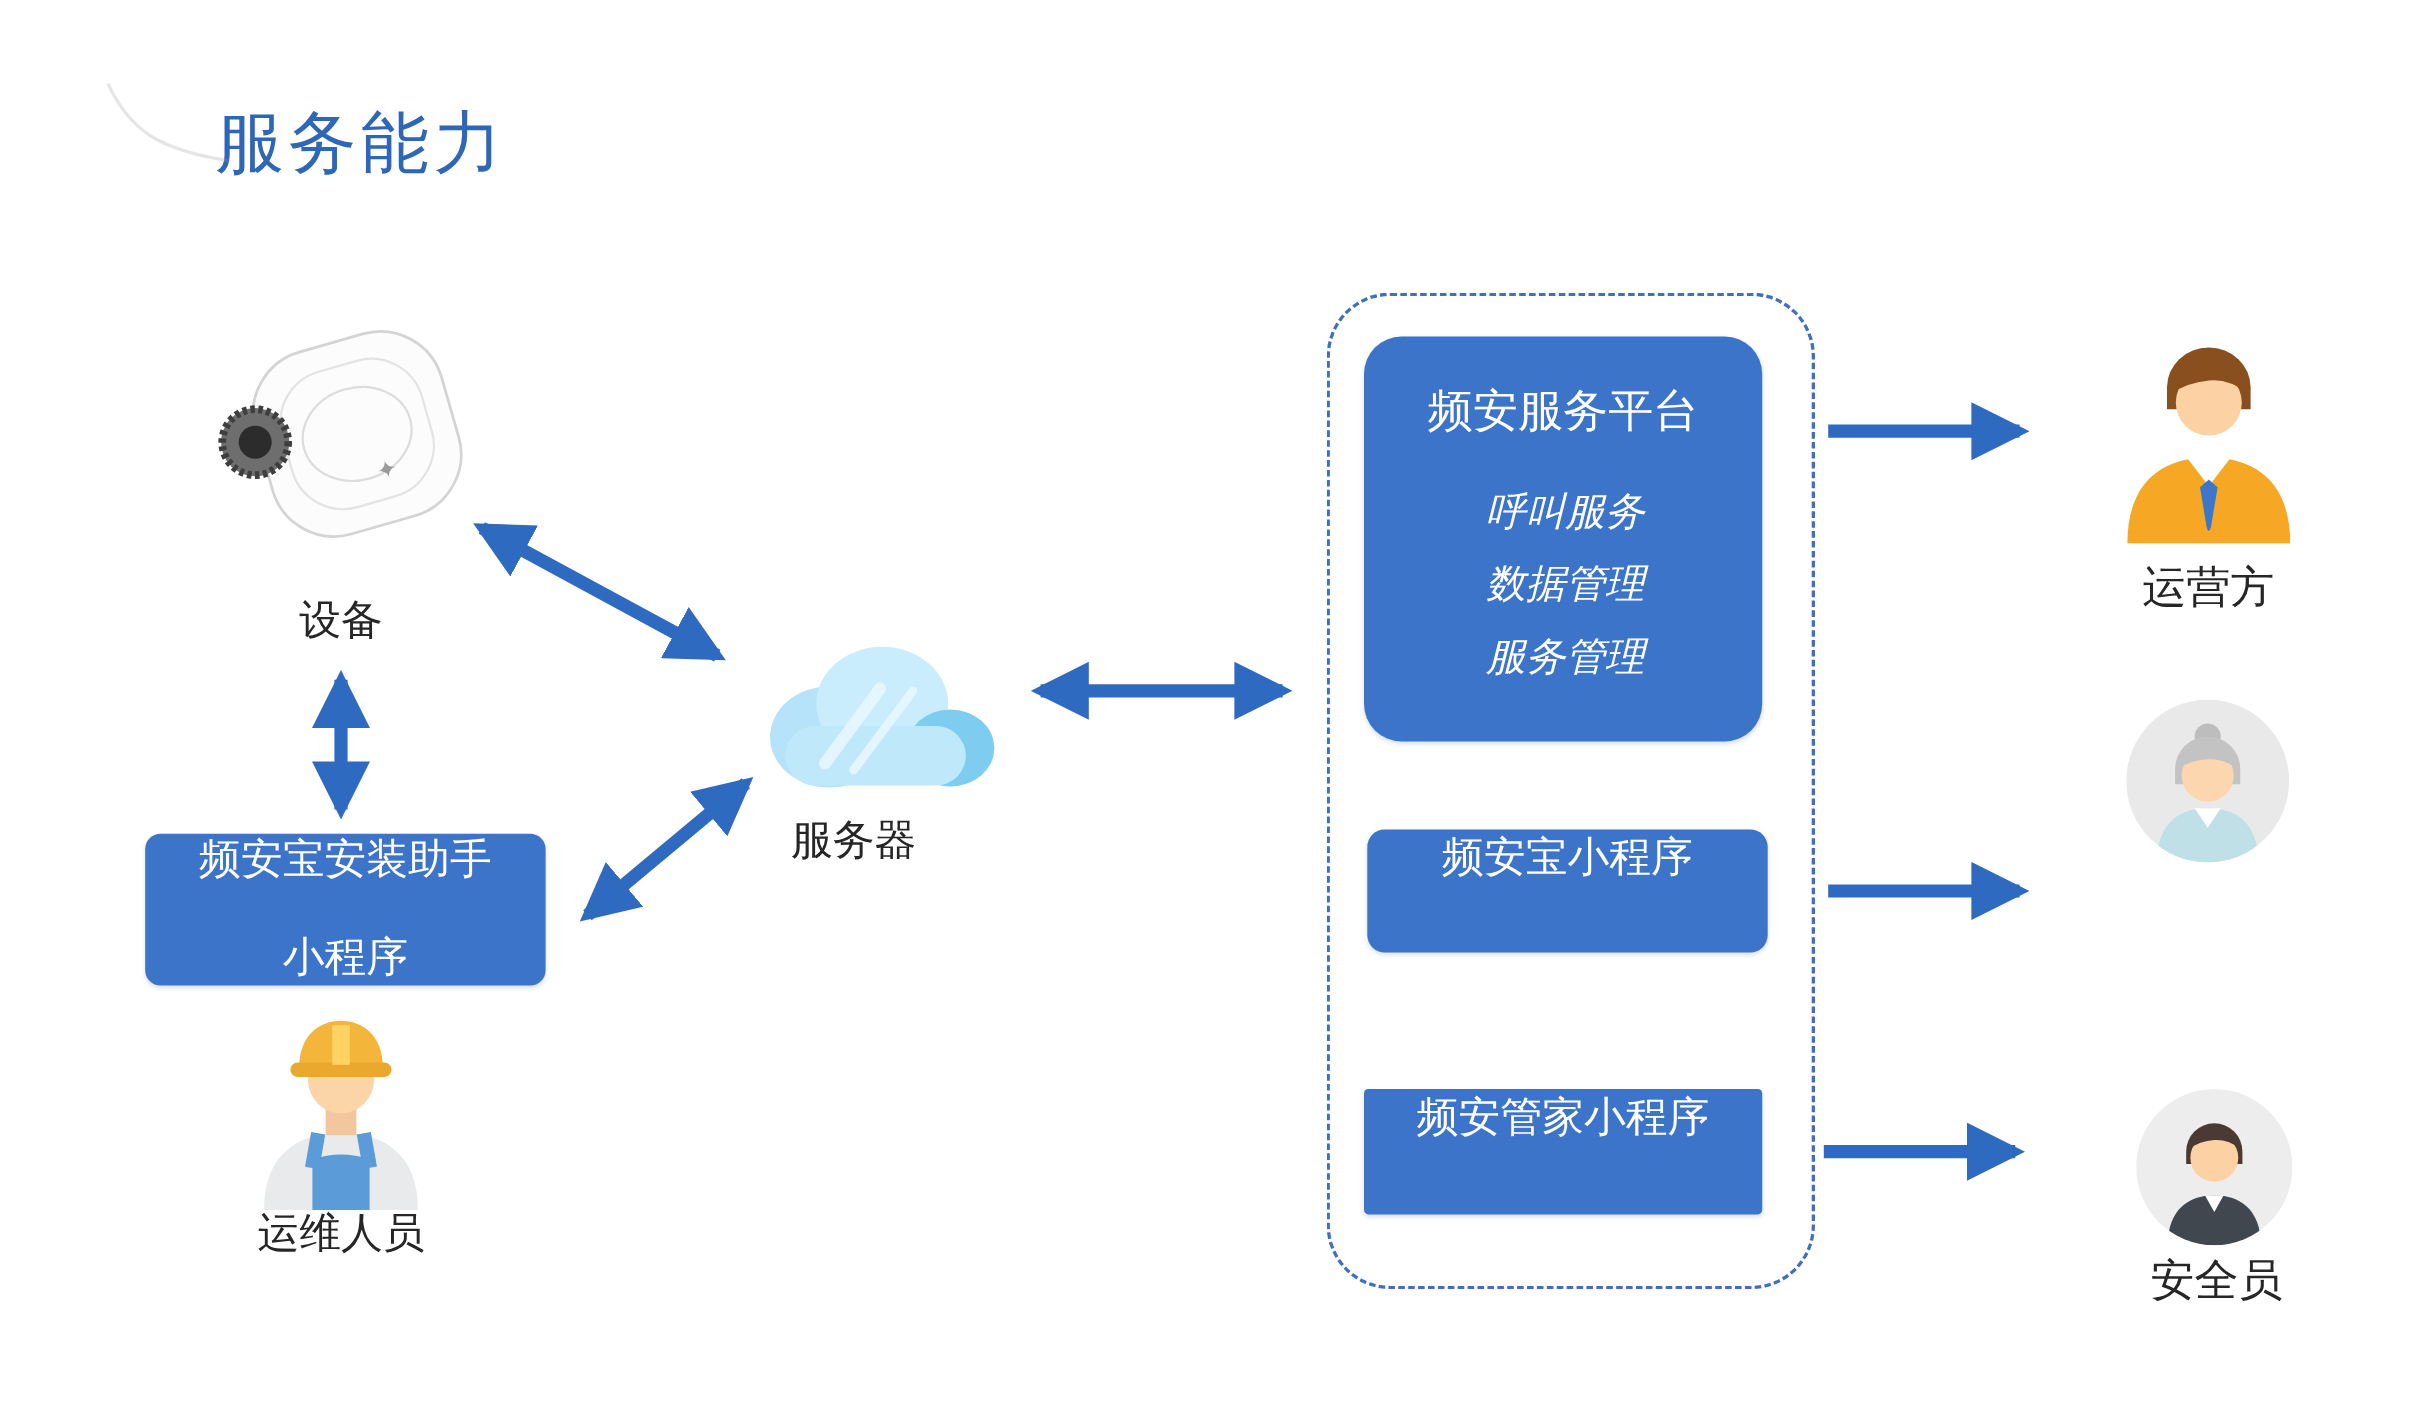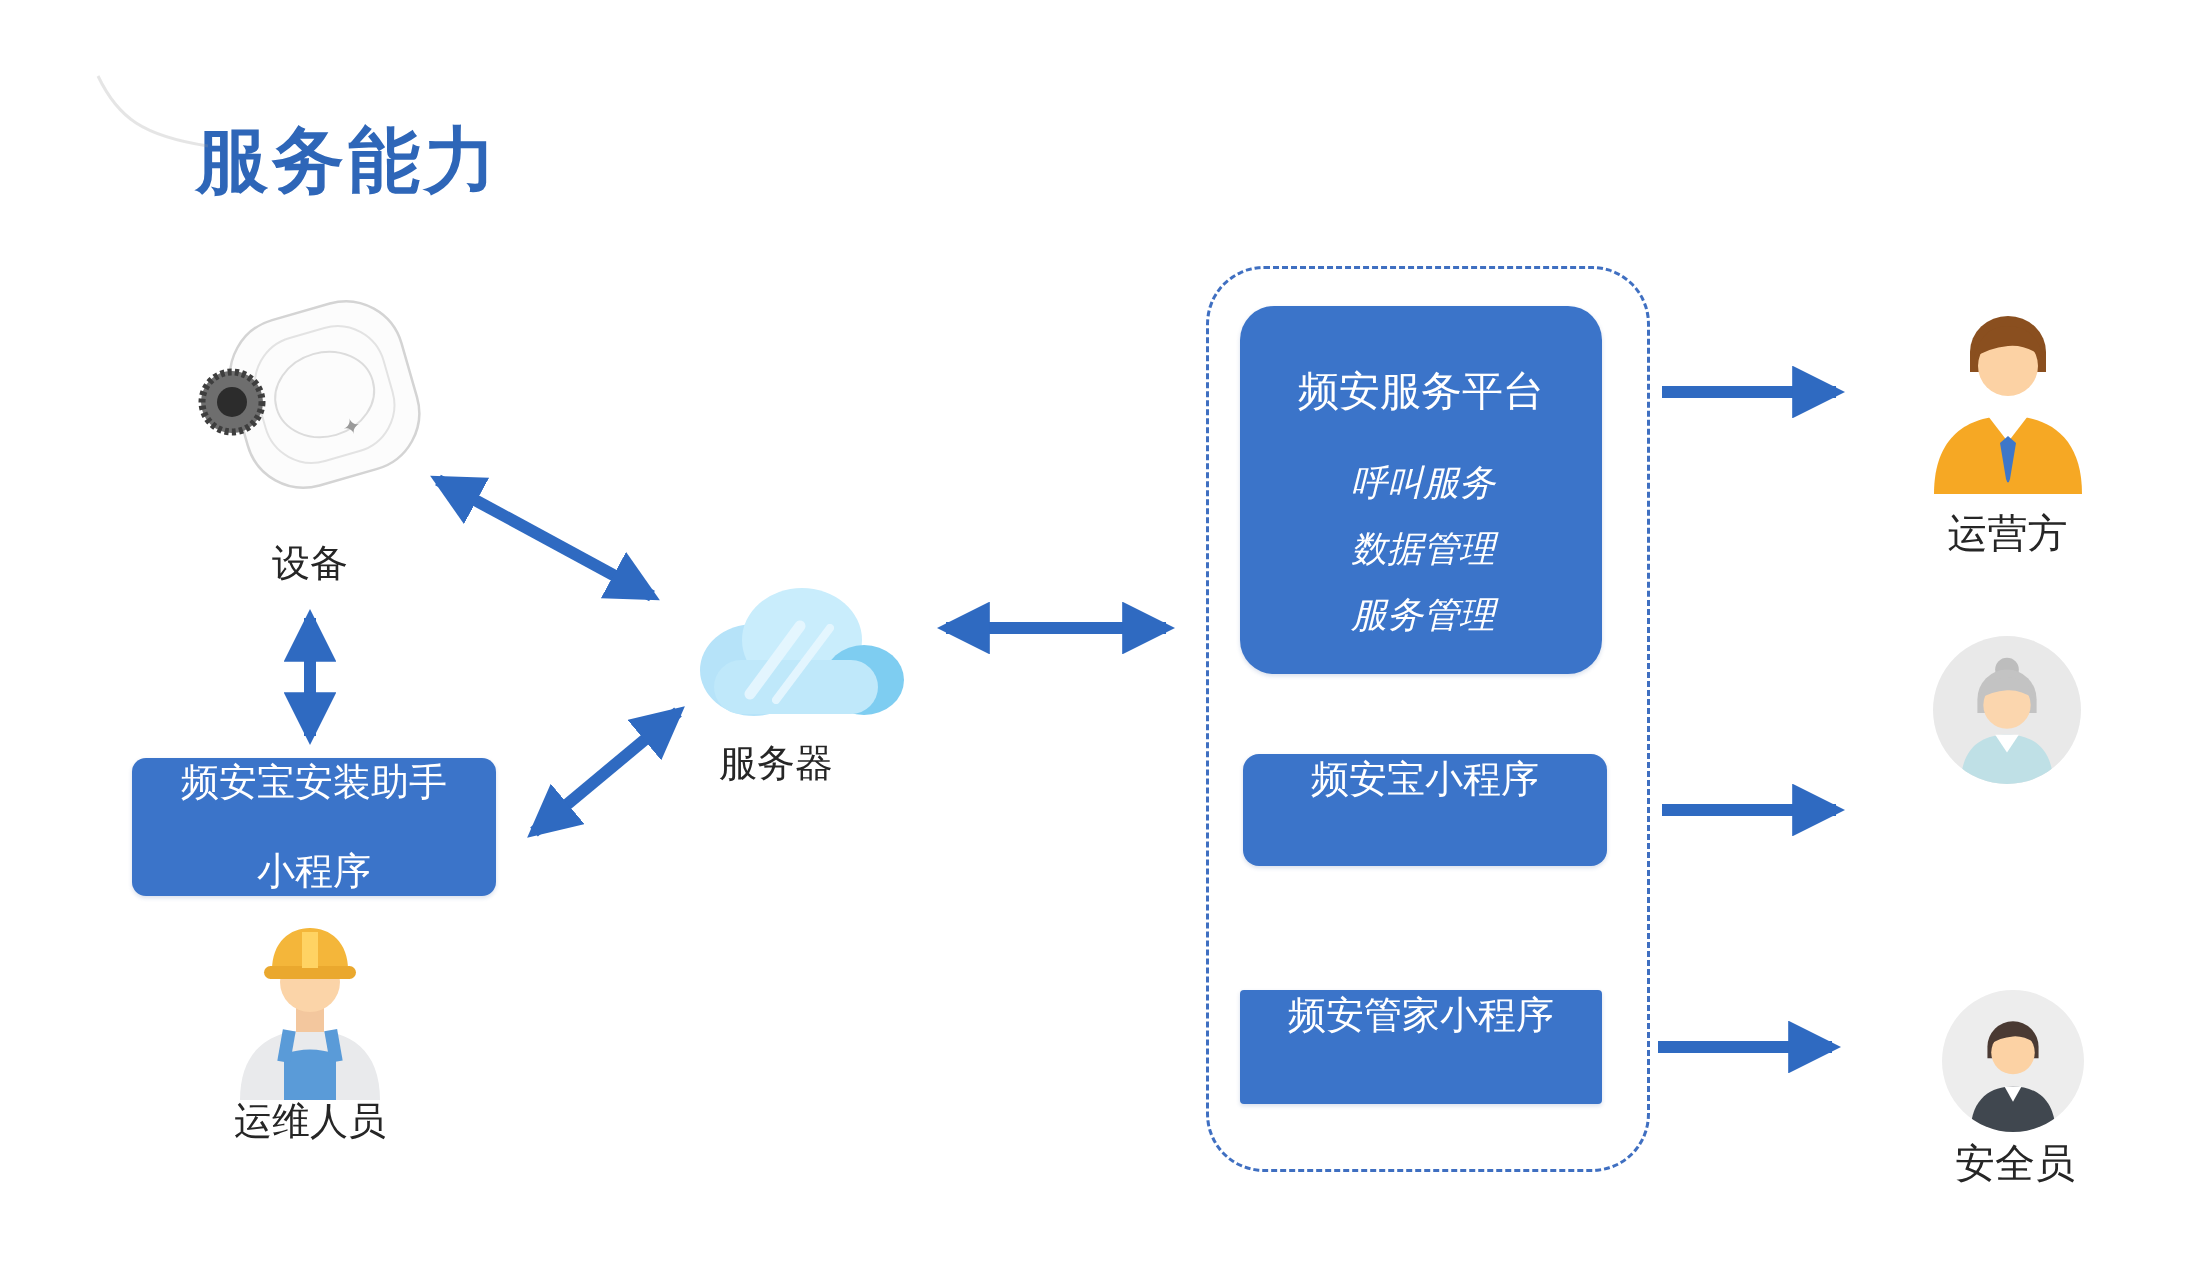--- a/index.html
+++ b/index.html
@@ -8,25 +8,24 @@
     position: relative;
     background: #ffffff;
     font-family: "Liberation Sans", "DejaVu Sans", sans-serif;
     overflow: hidden;
     color: #262626;
   }
   .abs { position: absolute; }
 
   .page-title {
     left: 196px; top: 88px;
-    font-size: 72px;
-    font-weight: bold;
+    font-size: 62px;
+    font-weight: normal;
     color: #2e66b8;
     letter-spacing: 4px;
-    margin-top: 25px;
   }
 
   .node-label {
     font-size: 38px;
     color: #262626;
     text-align: center;
   }
 
   .bluebox {
     background: #3b74c9;
@@ -53,21 +52,21 @@
     border: 3px dashed #3f6fc1;
     border-radius: 58px;
     background: #ffffff;
   }
 
   .platform-box {
     left: 1240px; top: 306px;
     width: 362px; height: 368px;
     border-radius: 34px;
     justify-content: flex-start;
-    padding-top: 58px;
+    padding-top: 40px;
   }
   .platform-box .pf-title {
     font-size: 41px;
     margin-bottom: 46px;
   }
   .platform-box .pf-item {
     font-size: 36px;
     line-height: 1.0;
     margin: 0 0 30px 4px;
     font-style: italic;

